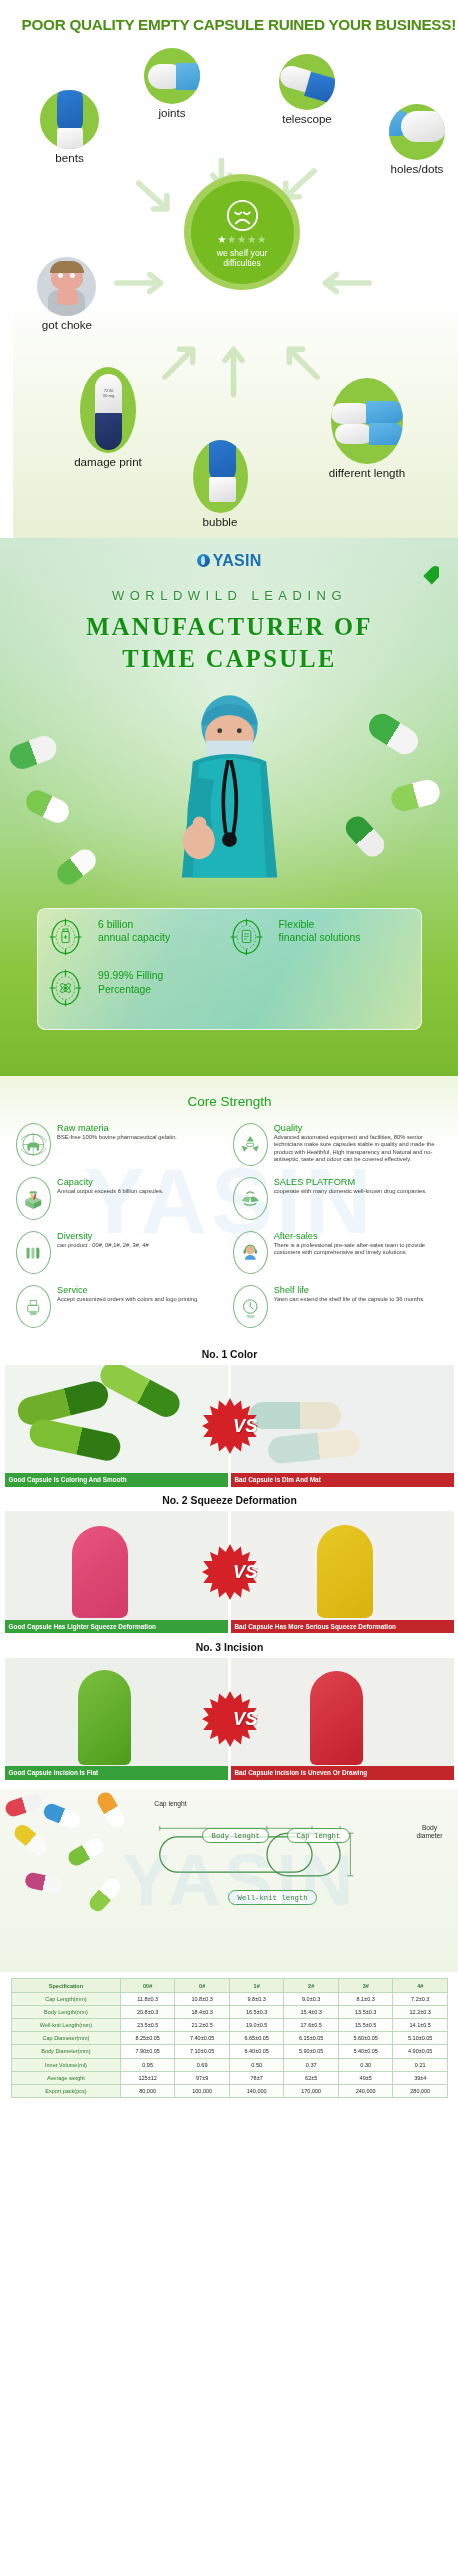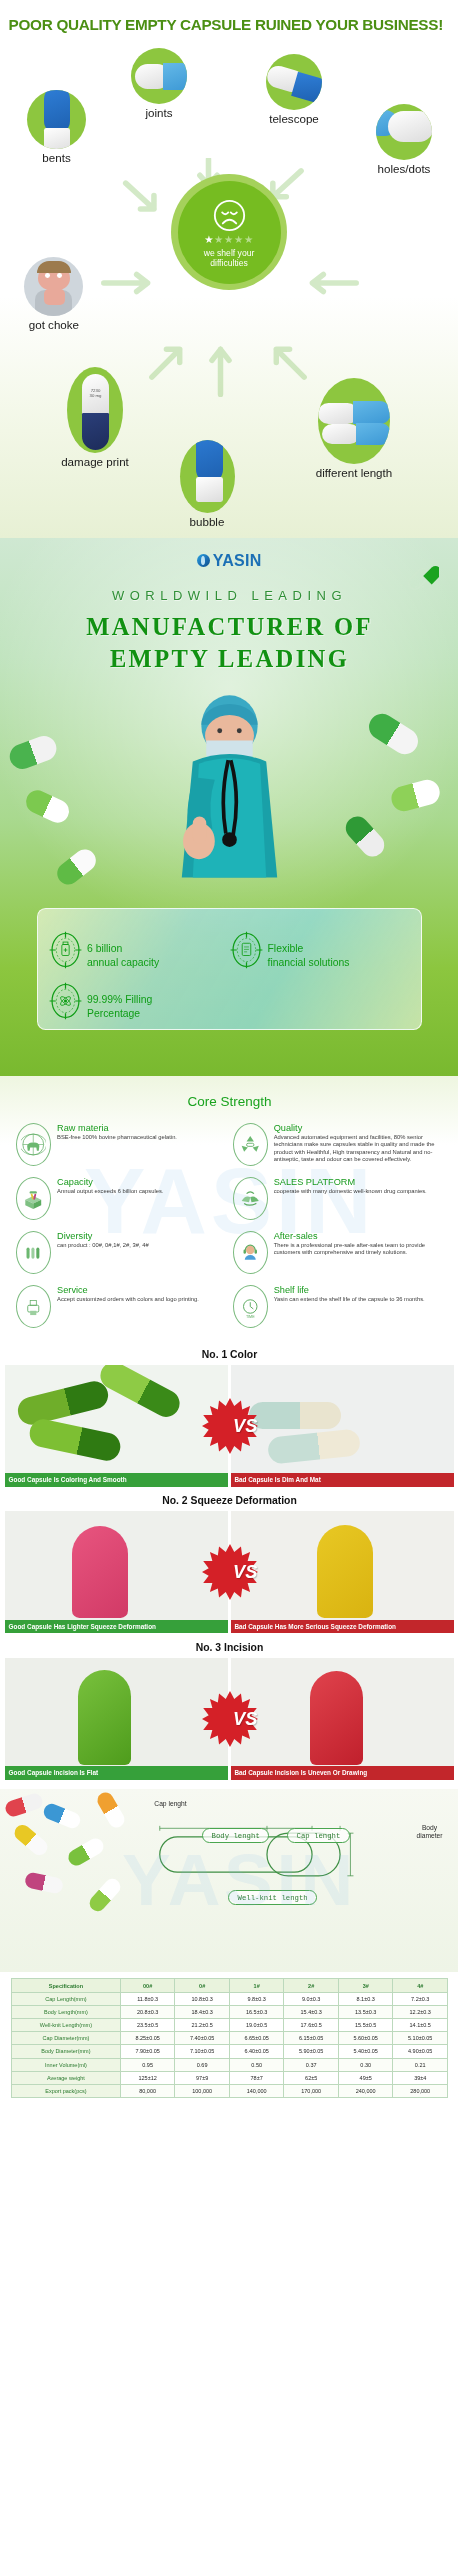--- a/index.html
+++ b/index.html
@@ -9,20 +9,21 @@
     background: #ffffff;
     color: #222;
   }
   .page { width: 459px; position: relative; overflow: hidden; }
 
   
   .problems {
     position: relative;
     height: 538px;
     background: linear-gradient(to bottom,#ffffff 0%,#ffffff 55%,#f2f7e6 80%,#e7f0d4 100%);
+    margin-left: 13px;
   }
   .headline {
     padding: 16px 8.6px 3.7px 8.6px;
     font-size: 15.3px;
     font-weight: bold;
     color: #4b8f13;
     letter-spacing: -0.3px;
     font-family: "Liberation Sans", sans-serif;
     white-space: nowrap;
   }
@@ -124,21 +125,21 @@
   }
   .capsule-bg { position: absolute; border-radius: 18.3px; z-index: 1; }
   .feat-panel {
     position: absolute; left: 37px; top: 370px; width: 385px; height: 122px;
     border-radius: 8.6px; z-index: 5;
     background: linear-gradient(120deg,rgba(226,240,200,.82) 0%,rgba(168,224,235,.72) 35%,rgba(150,222,240,.70) 62%,rgba(215,236,195,.80) 100%);
     border: 1.2px solid rgba(255,255,255,.8);
     display: grid; grid-template-columns: 1fr 1fr; grid-template-rows: 1fr 1fr;
     padding: 8.6px 11px;
   }
-  .feat { display: flex; align-items: flex-end; gap: 5px; }
+  .feat { display: flex; align-items: flex-start; gap: 16px; }
   .feat .ftxt {
     color: #0f9d16; font-size: 10.4px; line-height: 13.5px;
     font-family: "Liberation Sans", sans-serif;
   }
 
   
   .core {
     position: relative; padding: 8.6px 0 12.2px 0;
     background: linear-gradient(to bottom,#eef6e0 0%,#ffffff 26%,#ffffff 100%);
   }
@@ -373,21 +374,21 @@
       <path d="M8 30 L24 14 a10 10 0 0 1 14 14 L22 44 a10 10 0 0 1 -14 -14 z" fill="none" stroke="#cfe8cf" stroke-width="3"></path>
       <path d="M30 24 L44 10 a10 10 0 0 1 14 14 L44 38 z" fill="#1aa31f"></path>
       <circle cx="24" cy="38" r="1.6" fill="#cfe8cf"></circle>
         <circle cx="30" cy="42" r="1.6" fill="#cfe8cf"></circle>
       <circle cx="18" cy="42" r="1.6" fill="#cfe8cf"></circle>
     </svg>
 
     <div class="worldwide">WORLDWILD LEADING</div>
     <div class="bigline">
       <div>MANUFACTURER OF</div>
-      <div>EMPTY LEADING</div>
+      <div>TIME CAPSULE</div>
     </div>
 
     <svg class="doctor" viewBox="0 0 240 430">
       <ellipse cx="120" cy="62" rx="46" ry="50" fill="#3aa9c4"></ellipse>
       <path d="M74 60 a46 34 0 0 1 92 0 z" fill="#2f9bb8"></path>
       <ellipse cx="120" cy="78" rx="40" ry="34" fill="#e9b89c"></ellipse>
       <path d="M82 86 h76 v22 a38 26 0 0 1 -76 0 z" fill="#cfe3ea"></path>
       <circle cx="104" cy="70" r="4" fill="#3a3a3a"></circle>
         <circle cx="136" cy="70" r="4" fill="#3a3a3a"></circle>
       <path d="M60 120 q60 -24 120 0 l18 190 h-156 z" fill="#19a0a8"></path>

